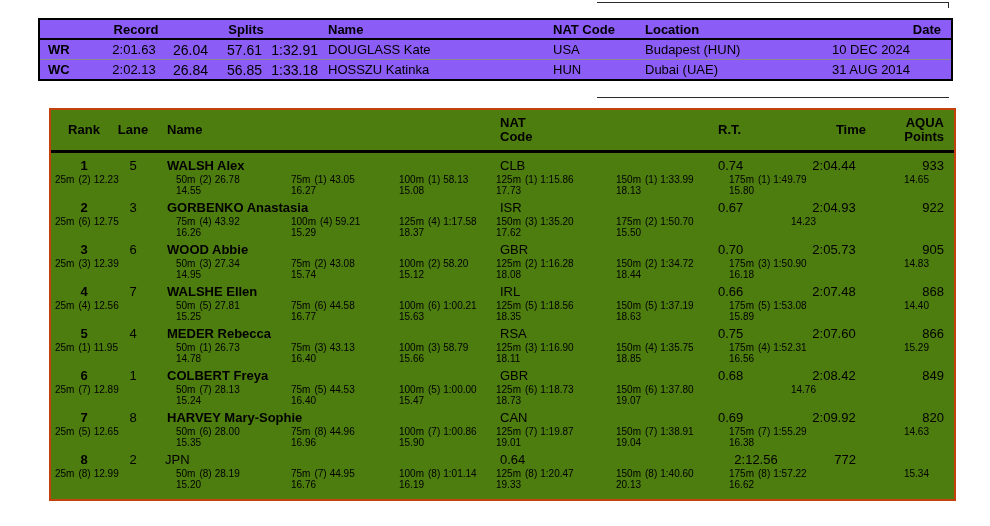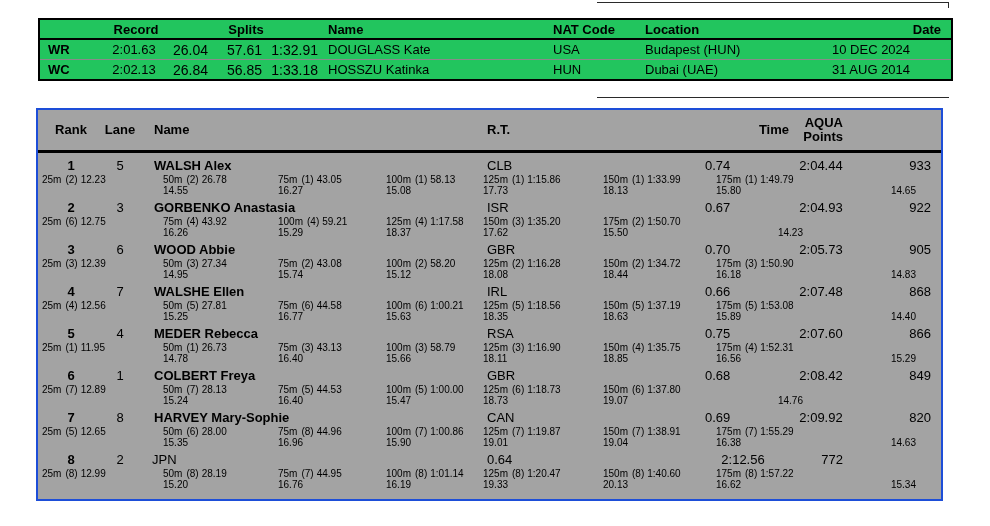--- a/index.html
+++ b/index.html
@@ -6,37 +6,37 @@
   body{
     width:990px;height:526px;position:relative;overflow:hidden;
     background:#ffffff;color:#000;
     font-family:"Liberation Sans", sans-serif;
     -webkit-font-smoothing:antialiased;
   }
   .crop-line{position:absolute;background:#2a2a2a;height:1px}
   .crop-tick{position:absolute;background:#2a2a2a;width:1px}
 
   
-  .records-box{position:absolute;left:38px;top:18px;width:911px;border:2px solid #000;background:#22c55e}
+  .records-box{position:absolute;left:38px;top:18px;width:911px;border:2px solid #000;background:#8b5cf6}
   .rec-grid{display:grid;grid-template-columns:60px 72px 38px 54px 56px 225px 92px 195px 1fr;align-items:center}
   .rec-header{height:18px;border-bottom:2px solid #000;font-weight:bold;font-size:13px}
   .rec-header .h-record{text-align:center}
   .rec-header .h-splits{grid-column:3 / span 3;text-align:center}
   .rec-header .h-name,.rec-header .h-nat,.rec-header .h-loc{padding-left:8px}
   .rec-header .h-date{text-align:right;padding-right:10px}
   .rec-row{height:19px;font-size:13px}
   .rec-row + .rec-row{border-top:1px solid #8a8a8a}
   .rec-tag{font-weight:bold;padding-left:8px}
   .rec-record{text-align:center;padding-right:4px}
   .rec-split{text-align:right;font-size:14px;padding-right:2px}
   .rec-name,.rec-nat,.rec-loc{padding-left:8px}
   .rec-date{text-align:left;padding-right:10px}
 
   
-  .results-box{position:absolute;left:36px;top:108px;width:903px;border:2px solid #1d4ed8;background:#a3a3a3}
+  .results-box{position:absolute;left:49px;top:108px;width:903px;border:2px solid #c2410c;background:#4d7c0f}
   .res-cols{display:grid;grid-template-columns:50px 48px 335px 218px 92px 64px 1fr;padding-left:8px}
   .res-header{align-items:center;height:40px;border-bottom:3px solid #000;font-weight:bold;font-size:13px;line-height:14px}
   .res-header .hc-rank,.res-header .hc-lane{text-align:center}
   .res-header .hc-name{padding-left:10px}
   .res-header .hc-nat,.res-header .hc-rt{padding-left:8px}
   .res-header .hc-time{text-align:right}
   .res-header .hc-points{text-align:right;padding-right:10px}
 
   .res-body{padding:4px 0 6px}
   .swimmer{margin-bottom:3px}
@@ -50,21 +50,21 @@
   .r-points{text-align:right;padding-right:10px}
 
   .r-splits{display:grid;grid-template-columns:121px 115px 108px 97px 120px 113px 112px 1fr;
             padding-left:4px;font-size:10px;line-height:11px}
   .split-inner{display:inline-block}
   .s1{white-space:nowrap}
   .s1 .sd{margin-right:4px}
   .s1 .spp{margin-right:3px}
   .s2{text-align:left;min-height:11px}
   .final-cell{text-align:right;padding-right:25px}
-  .final-lap{margin-top:11px}
+  .final-lap{}
 </style>
 </head>
 <body>
 
 <div class="crop-line" style="left:597px;top:2px;width:352px"></div>
 <div class="crop-tick" style="left:948px;top:2px;height:6px"></div>
 <div class="crop-line" style="left:597px;top:97px;width:352px"></div>
 
 <div class="records-box">
   <div class="rec-grid rec-header">
@@ -101,20 +101,24 @@
     <div class="rec-date">31 AUG 2014</div>
   </div>
 </div>
 </div>
 
 <div class="results-box">
   <div class="res-cols res-header">
     <div class="hc-rank">Rank</div>
     <div class="hc-lane">Lane</div>
     <div class="hc-name">Name</div>
+    <div class="hc-nat">
+      <div>NAT</div>
+      <div>Code</div>
+    </div>
     <div class="hc-rt">R.T.</div>
     <div class="hc-time">Time</div>
     <div class="hc-points">
       <div>AQUA</div>
       <div>Points</div>
     </div>
   </div>
   <div class="res-body">
   <div class="swimmer">
     <div class="res-cols r-main">

